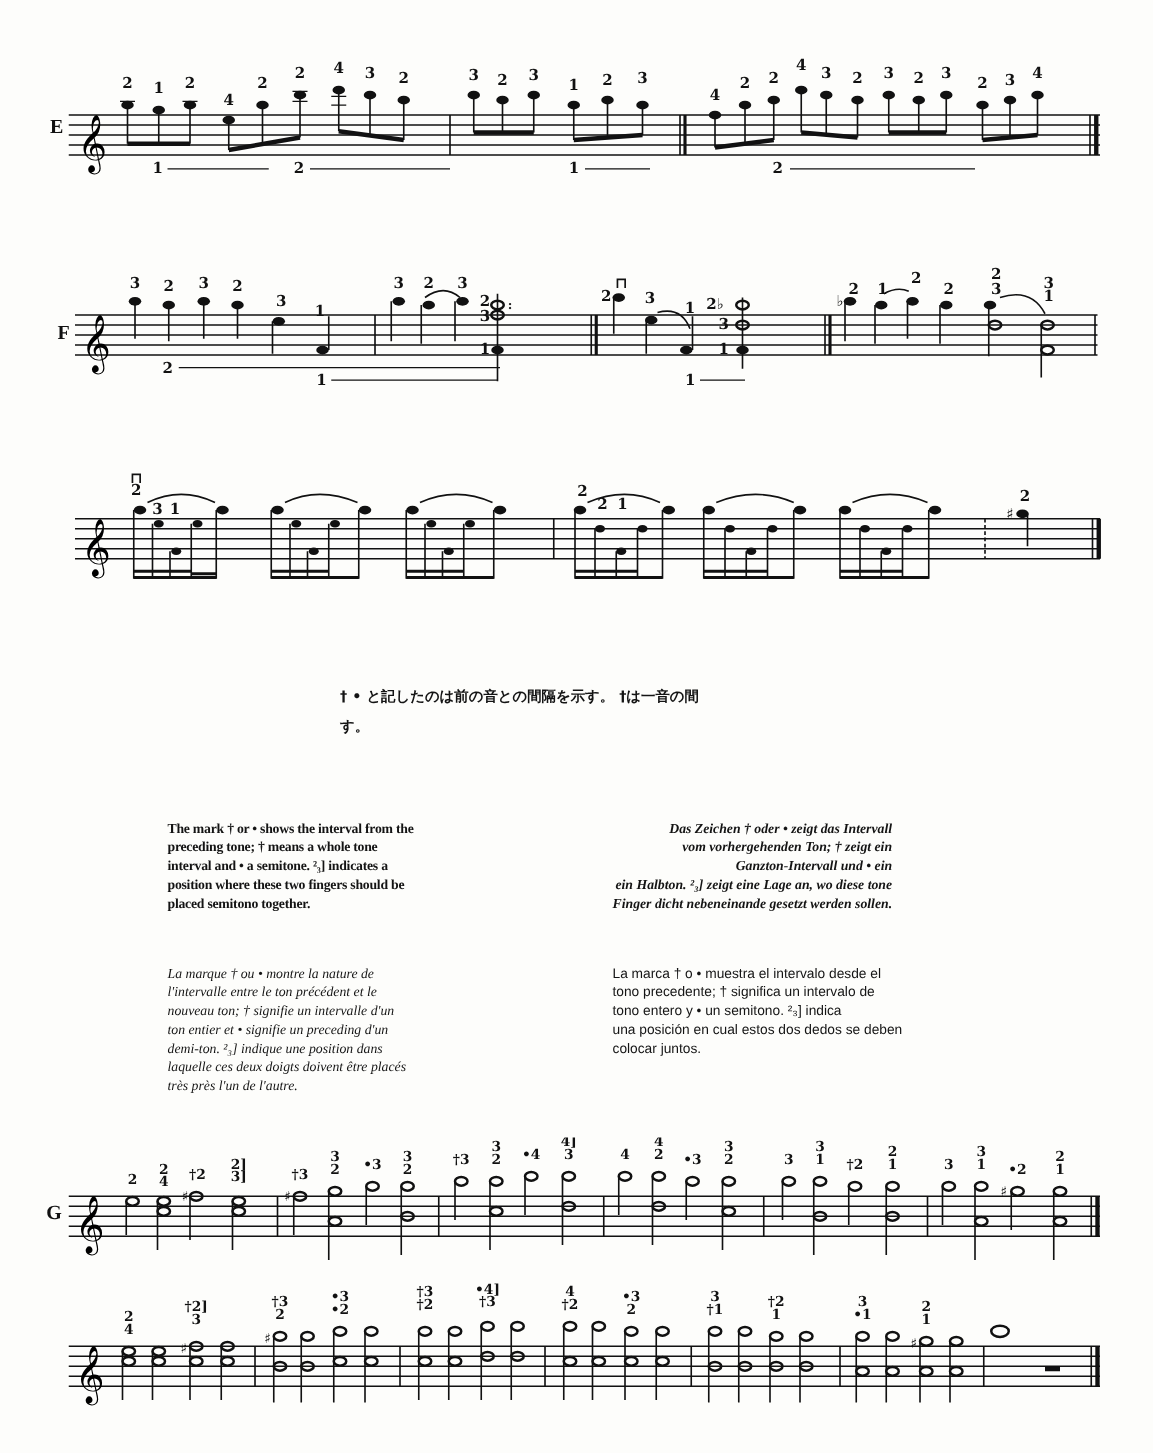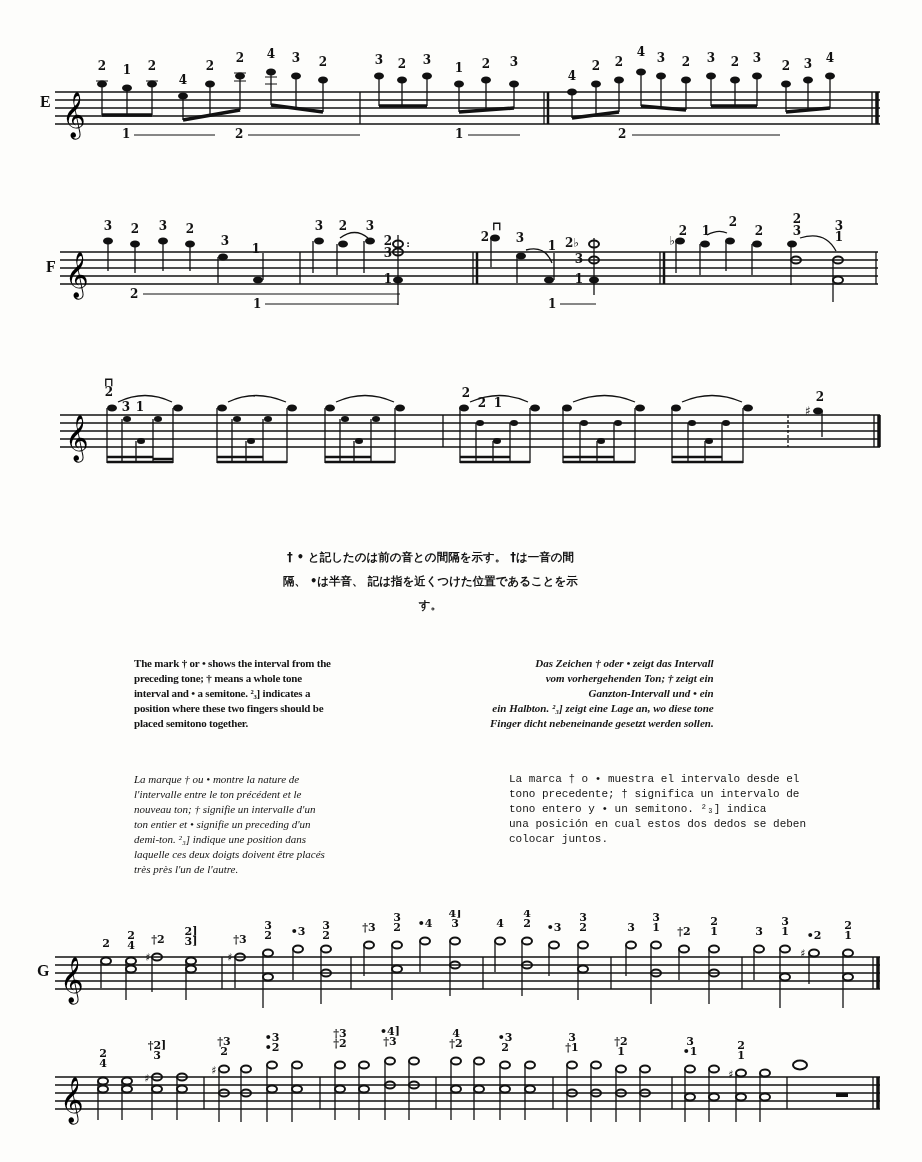--- a/index.html
+++ b/index.html
@@ -2,21 +2,21 @@
 <html><head>
 <meta charset="utf-8">
 <style>
   html, body { margin:0; padding:0; background:#fdfdfb; }
   body { width:922px; height:1162px; position:relative; overflow:hidden; font-family:"DejaVu Serif", serif; color:#111; }
   .staff-svg { position:absolute; left:0; }
   .txt { position:absolute; font-size:11px; line-height:15px; color:#141414; }
   .en { font-family:"Liberation Serif", serif; font-weight:bold; letter-spacing:-0.2px; }
   .de { font-family:"Liberation Serif", serif; font-weight:bold; font-style:italic;text-align:right; }
   .fr { font-family:"Liberation Serif", serif; font-style:italic; }
-  .es { font-family:Liberation Mono, monospace;margin-left:19px; }
+  .es { font-family:Liberation Sans, sans-serif; }
   .jp { font-family:"DejaVu Sans", sans-serif; font-size:11.5px; line-height:24px; font-weight:bold; }
   .line { display:block; white-space:nowrap; }
   .label { position:absolute; font-family:"Liberation Serif", serif; font-weight:bold; font-size:16px; }
 </style>
 </head>
 <body>
 
 <div>
   <span class="label" style="left:40px;top:93px;">E</span>
   <svg class="staff-svg" style="top:40px" width="922" height="110">
@@ -374,23 +374,22 @@
       <line x1="460" y1="87" x2="530" y2="87"></line>
         <line x1="460" y1="82" x2="510" y2="82"></line>
       <line x1="563" y1="87" x2="635" y2="87"></line>
         <line x1="563" y1="82" x2="614" y2="82"></line>
       <line x1="672" y1="87" x2="743" y2="87"></line>
         <line x1="672" y1="82" x2="722" y2="82"></line>
     </g>
   </svg>
 </div>
 
-<div class="txt jp" style="left:283px;top:545px;text-align:center;">
+<div class="txt jp" style="left:272px;top:545px;">
   <span class="line">† • と記したのは前の音との間隔を示す。 †は一音の間</span>
-  <span class="line">隔、 •は半音、 記は指を近くつけた位置であることを示</span>
   <span class="line">す。</span>
 </div>
 
 <div class="txt en" style="left:134px;top:656px;">
   <span class="line">The mark † or • shows the interval from the</span>
   <span class="line">preceding tone; † means a whole tone</span>
   <span class="line">interval and • a semitone. ²₃] indicates a</span>
   <span class="line">position where these two fingers should be</span>
   <span class="line">placed semitono together.</span>
 </div>

